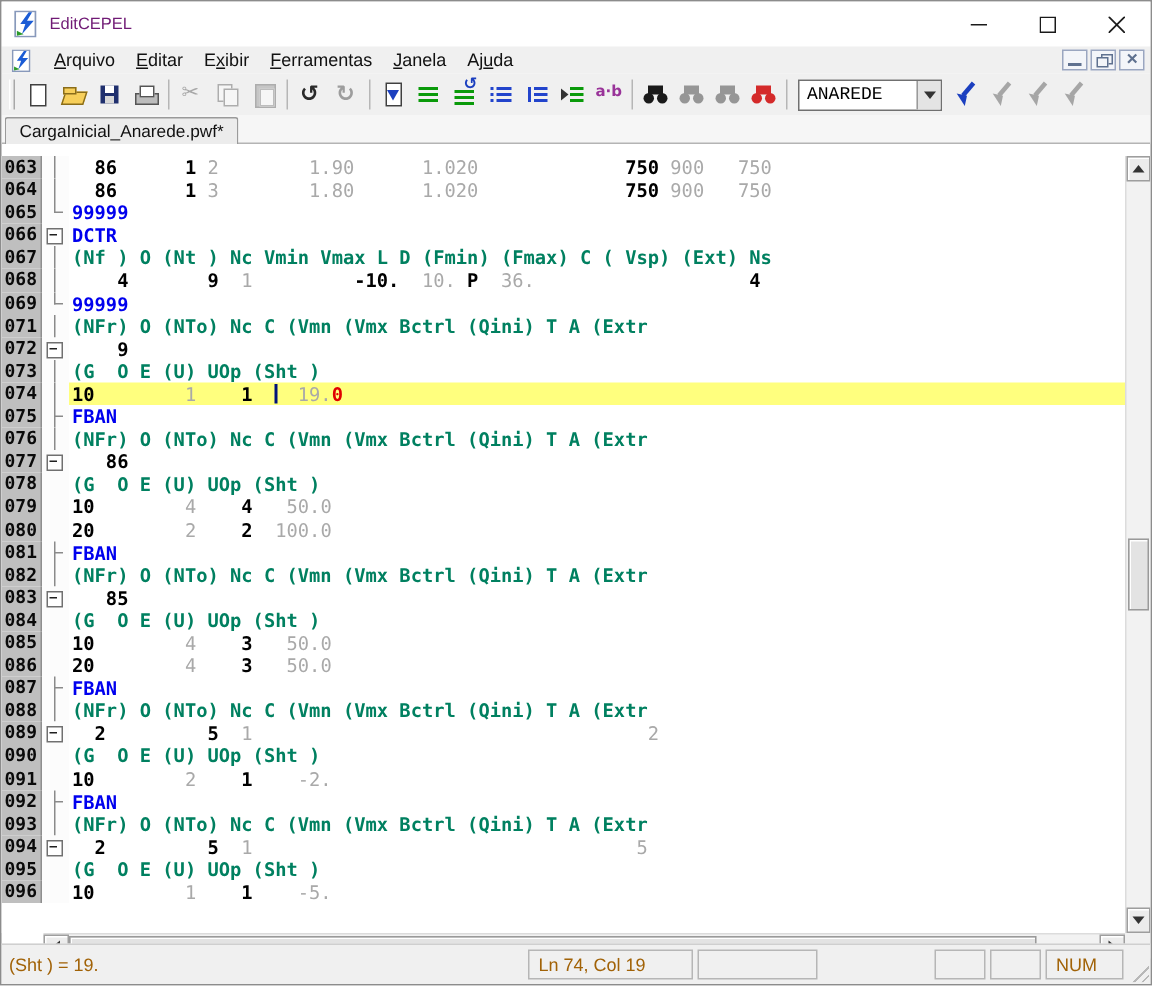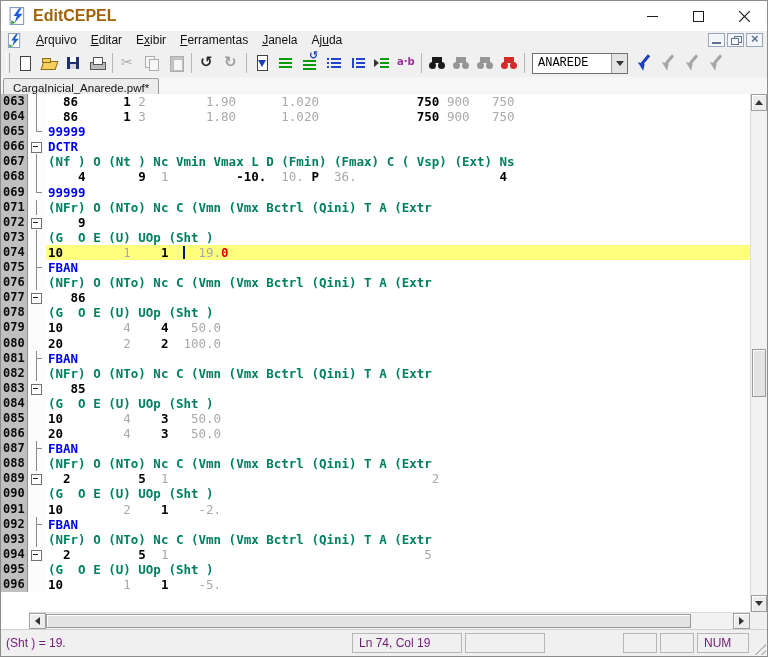--- a/index.html
+++ b/index.html
@@ -2,21 +2,21 @@
 <html><head>
 <meta charset="utf-8">
 <style>
   html,body{margin:0;padding:0;background:#d4d4d4;}
   *{box-sizing:border-box;}
   .window{position:relative;width:768px;height:657px;background:#fff;border:1px solid #8c8c8c;
           font-family:"Liberation Sans",sans-serif;overflow:hidden;}
   
   .titlebar{position:absolute;top:0;left:0;right:0;height:30px;background:#ffffff;display:flex;align-items:center;}
   .appicon{width:18px;height:18px;margin:0 6px 0 8px;flex:none;}
-  .title{font-size:16px;color:#a16207;font-weight:bold;}
+  .title{font-size:11px;color:#701a75;}
   .capgroup{margin-left:auto;display:flex;height:30px;}
   .cap{width:46px;height:30px;display:flex;align-items:center;justify-content:center;}
   
   .menubar{position:absolute;top:30px;left:0;right:0;height:18px;background:#f0f0f0;display:flex;align-items:center;}
   .mdiicon{width:16px;height:15px;margin:0 6px 0 6px;flex:none;}
   .mi{font-size:12px;color:#111;padding:0 7px;height:18px;display:flex;align-items:center;}
   .u{text-decoration:underline;}
   .mdis{margin-left:auto;display:flex;align-items:center;padding-right:4px;}
   .mm{width:17px;height:14px;border:1px solid #9aa6c0;background:#f3f5f9;margin-left:2px;position:relative;}
   .mm.min::after{content:"";position:absolute;left:3px;bottom:2px;width:9px;height:2px;background:#5f718f;}
@@ -97,24 +97,24 @@
   .vs{position:absolute;right:0;top:0;width:17px;bottom:17px;background:#f2f2f2;border-left:1px solid #dcdcdc;}
   .hs{position:absolute;left:28px;right:17px;bottom:0;height:17px;background:#f2f2f2;border-top:1px solid #dcdcdc;}
   .sbtn{position:absolute;background:#ececec;border:1px solid #9e9e9e;box-shadow:inset 1px 1px 0 #fff;display:flex;align-items:center;justify-content:center;}
   .vs .up{left:0;right:0;top:0;height:17px;}
   .vs .down{left:0;right:0;bottom:0;height:17px;}
   .hs .left{top:0;bottom:0;left:0;width:17px;}
   .hs .right{top:0;bottom:0;right:0;width:17px;}
   .vthumb{position:absolute;left:1px;right:1px;top:255px;height:48px;background:#e3e3e3;border:1px solid #9a9a9a;box-shadow:inset 1px 1px 0 #fff;}
   .hthumb{position:absolute;top:1px;bottom:1px;left:17px;width:645px;background:#e3e3e3;border:1px solid #9a9a9a;box-shadow:inset 1px 1px 0 #fff;}
   .cornerbr{position:absolute;right:0;bottom:0;width:17px;height:17px;background:#f0f0f0;}
-  .editorwrap{position:absolute;top:93px;left:0;right:0;height:535px;text-decoration:underline;}
+  .editorwrap{position:absolute;top:103px;left:0;right:0;height:535px;text-decoration:underline;}
   
   .status{position:absolute;left:0;right:0;bottom:0;height:27px;background:#f0f0f0;border-top:1px solid #cfcfcf;
-          display:flex;align-items:center;font-size:12px;color:#701a75;}
+          display:flex;align-items:center;font-size:12px;color:#a16207;}
   .status-left{flex:1;padding-left:5px;}
   .sp{height:20px;border:1px solid #b6b6b6;margin-right:3px;display:flex;align-items:center;padding-left:6px;background:#f0f0f0;flex:none;}
   .sgrip{width:14px;height:14px;align-self:flex-end;margin:0 1px 1px 0;
          background:repeating-linear-gradient(135deg,#b8b8b8 0 1px,transparent 1px 4px);
          clip-path:polygon(100% 0,100% 100%,0 100%);}
 </style>
 </head>
 <body>
 
 <div class="window" style="--ck: #0000ee; --ch: #008060; --cd: #a9a9a9; --cb: #000000; --cr: #e00000; --hl: #ffff7e; --gutter: #bfbfbf; --cc: #00127a;">

